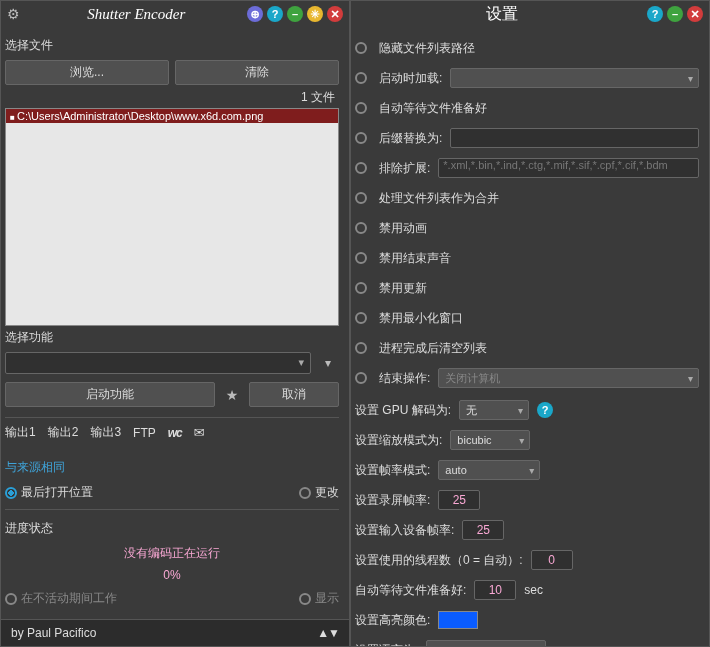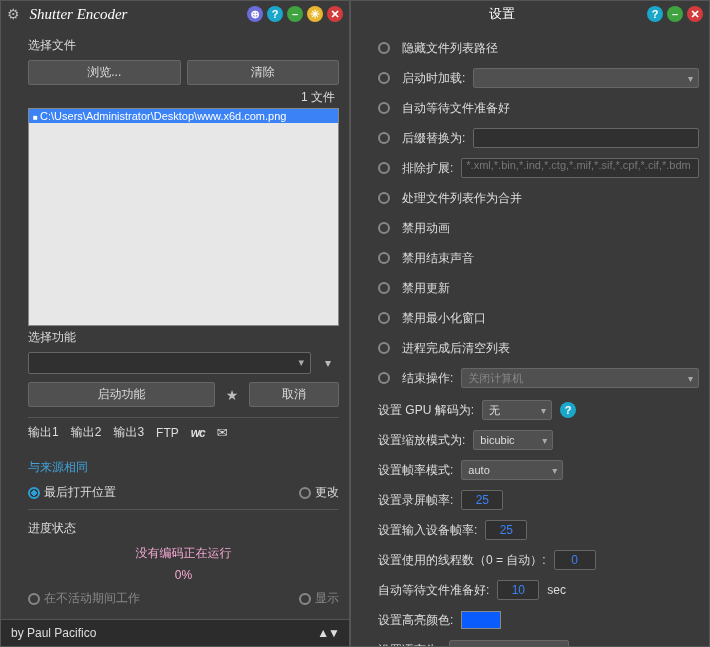--- a/index.html
+++ b/index.html
@@ -1,38 +1,38 @@
 <!DOCTYPE html>
 <html><head>
 <meta charset="utf-8">
 <style>
 * { box-sizing: border-box; margin: 0; padding: 0; }
 body { font-family: "Microsoft YaHei", Arial, sans-serif; font-size: 12px; color: #ddd; background: #222; width: 710px; height: 647px; display: flex; overflow: hidden; }
 .panel { background: #3a3a3a; border: 1px solid #555; display: flex; flex-direction: column; }
 .panel.left { width: 350px; height: 647px; }
 .panel.right { width: 360px; height: 647px; }
 .titlebar { height: 26px; display: flex; align-items: center; padding: 0 6px; background: #3a3a3a; }
-.titlebar .title { flex: 1; font-family: cursive; font-style: italic; font-size: 15px; color: #fff; padding-left: 4px; }
-.titlebar .title.center { text-align: center; font-family: Liberation Serif, serif; font-style: normal; font-size: 13px; }
+.titlebar .title { flex: 1; font-family: cursive; font-style: italic; font-size: 15px; color: #fff; padding-left: 4px; text-align: center; }
+.titlebar .title.center { text-align: center; font-family: Liberation Serif, serif; font-style: normal; font-size: 16px; }
 .tb-icon { width: 16px; height: 16px; border-radius: 50%; display: inline-flex; align-items: center; justify-content: center; margin-left: 4px; font-size: 11px; font-weight: bold; cursor: pointer; }
 .tb-gear { color: #bbb; margin-right: 6px; font-size: 14px; }
 .tb-globe { background: #6c6cd8; color: #fff; }
 .tb-help { background: #1aa7c9; color: #fff; }
 .tb-min { background: #3fa33f; color: #fff; }
 .tb-star { background: #e8b72f; color: #fff; }
 .tb-close { background: #d23c3c; color: #fff; }
-.body { flex: 1; padding: 6px 10px 8px 27px; overflow: hidden; display: flex; flex-direction: column; }
+.body { flex: 1; padding: 6px 10px 8px 4px; overflow: hidden; display: flex; flex-direction: column; }
 .section-label { font-size: 12px; margin: 4px 0; }
 .row { display: flex; align-items: center; gap: 6px; margin: 2px 0; }
 .btn { background: #505050; border: 1px solid #666; color: #ddd; padding: 3px 0; text-align: center; border-radius: 2px; cursor: pointer; }
 .btn.half { flex: 1; }
 .btn.wide { flex: 1; }
 .filecount { text-align: right; font-size: 12px; padding: 2px 4px 2px 0; }
 .filelist { background: #e7e7e7; color: #000; border: 1px solid #888; height: 218px; overflow: auto; font-size: 11px; }
-.filelist .item { background: #3b82f6; color: #fff; padding: 1px 4px; white-space: nowrap; }
+.filelist .item { background: #7f1d1d; color: #fff; padding: 1px 4px; white-space: nowrap; }
 .filelist .item::before { content: "■ "; font-size: 8px; }
 .dd { background: #303030; border: 1px solid #666; height: 22px; width: 150px; position: relative; border-radius: 2px; }
 .dd::after { content: "▾"; position: absolute; right: 6px; top: 3px; color: #aaa; font-size: 11px; }
 .iconbtn { width: 22px; height: 22px; display: inline-flex; align-items: center; justify-content: center; color: #bbb; cursor: pointer; }
 .star { color: #bbb; font-size: 14px; }
 .tabs { border-top: 1px solid #555; margin-top: 8px; padding-top: 6px; }
 .tabrow { display: flex; gap: 12px; align-items: center; }
 .tabrow span { cursor: pointer; }
 .link { color: #3fa3d8; }
 .radio { width: 12px; height: 12px; border-radius: 50%; border: 2px solid #888; display: inline-block; vertical-align: middle; margin-right: 4px; }
@@ -41,21 +41,21 @@
 .progress-label { text-align: center; color: #f9a8d4; margin: 4px 0 2px 0; }
 .author { background: #2c2c2c; border-top: 1px solid #555; padding: 6px 10px; display: flex; align-items: center; }
 .author .arrows { margin-left: auto; letter-spacing: -1px; }
 
 .opt { display: flex; align-items: center; gap: 8px; margin: 4px 0; min-height: 22px; }
 .opt .radio { flex-shrink: 0; }
 .opt .lab { white-space: nowrap; }
 .txtfield { background: #303030; border: 1px solid #666; height: 20px; flex: 1; color: #777; padding: 0 4px; font-size: 11px; border-radius: 2px; }
 .sel { background: #505050; border: 1px solid #666; height: 20px; color: #ddd; padding: 0 18px 0 6px; position: relative; border-radius: 2px; display: inline-flex; align-items: center; font-size: 11px; }
 .sel::after { content: "▾"; position: absolute; right: 5px; color: #aaa; font-size: 10px; }
-.numbox { background: #303030; border: 1px solid #666; width: 42px; height: 20px; color: #3b82f6; text-align: center; border-radius: 2px; display: inline-flex; align-items: center; justify-content: center; }
+.numbox { background: #303030; border: 1px solid #666; width: 42px; height: 20px; color: #f9a8d4; text-align: center; border-radius: 2px; display: inline-flex; align-items: center; justify-content: center; }
 .colorbox { width: 40px; height: 18px; background: #0a5cff; border: 1px solid #888; }
 .helpq { width: 16px; height: 16px; border-radius: 50%; background: #1aa7c9; color: #fff; display: inline-flex; align-items: center; justify-content: center; font-size: 11px; font-weight: bold; }
 .envelope { font-size: 13px; }
 .wc { font-weight: bold; font-style: italic; letter-spacing: -1px; }
 </style>
 </head>
 <body>
 
 <div class="panel left">
   <div class="titlebar">

